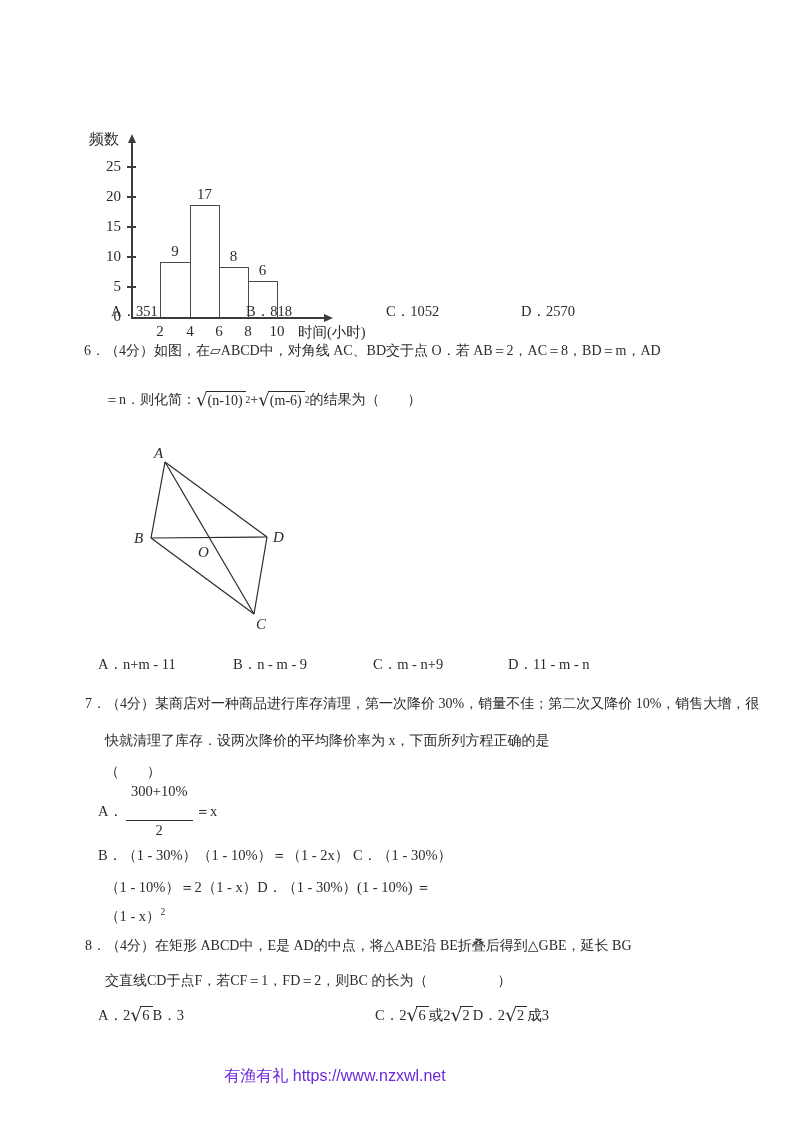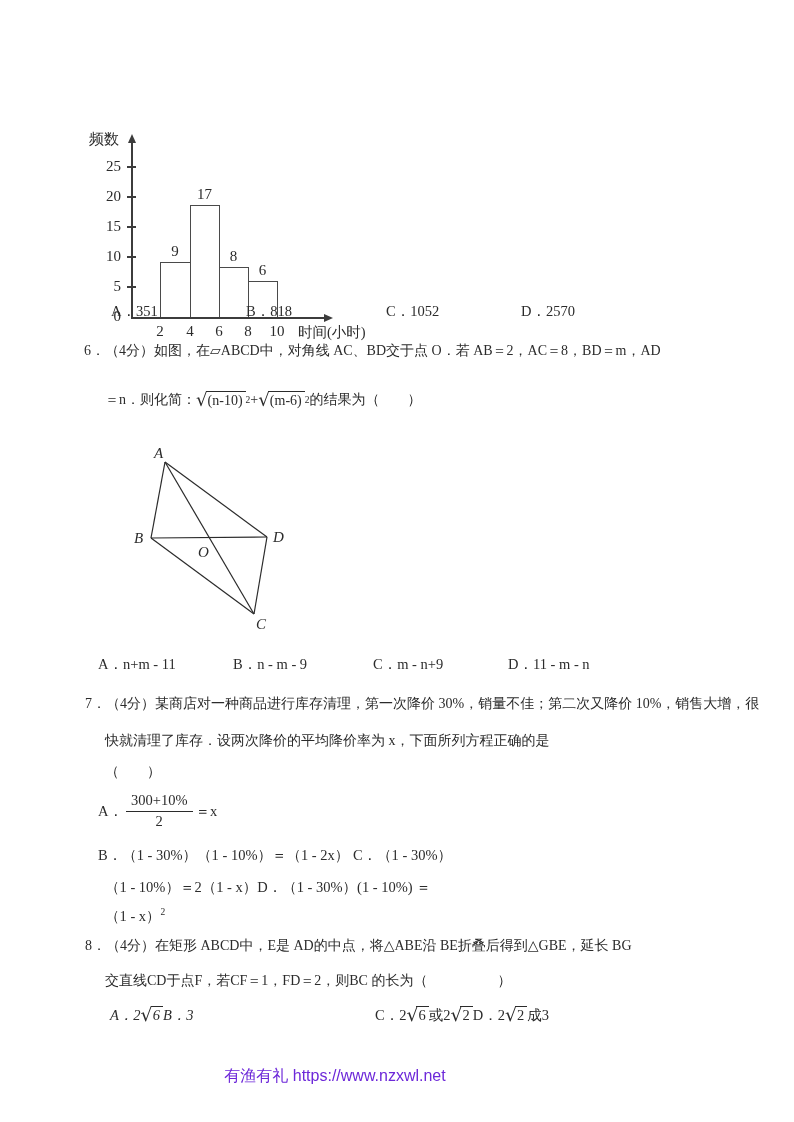--- a/index.html
+++ b/index.html
@@ -12,28 +12,28 @@
   #chart div{box-sizing:border-box;}
   
   .sqrt{display:inline-block;white-space:nowrap;vertical-align:baseline;}
   .sqrt .sign{font-family:"DejaVu Sans",sans-serif;font-size:1.3em;line-height:1;
               vertical-align:top;margin-right:-2px;}
   .sqrt .bar{display:inline-block;border-top:1.5px solid #2b2b2b;padding:1px 3px 0 2px;
              line-height:1.1;}
   sup{font-size:9.5px;vertical-align:super;line-height:0;}
   
   .frac{display:inline-block;text-align:center;vertical-align:middle;margin:0 3px;}
-  .frac .num{display:block;border-bottom:1.5px solid #2b2b2b;padding:0 5px 2px;}
+  .frac .num{display:block;border-bottom:1.5px solid #2b2b2b;padding:0 5px 20px;}
   .frac .den{display:block;padding-top:1px;}
   #q7a{position:absolute;left:98px;top:784px;height:54px;display:flex;align-items:center;
        font-size:14.5px;}
   #q6l2{position:absolute;left:105px;top:383px;height:34px;display:flex;align-items:center;
         font-size:14px;white-space:nowrap;}
   #q8opts{position:absolute;left:98px;top:1002px;width:640px;height:34px;font-size:14.5px;}
-  #q8opts .left{position:absolute;left:12px;top:4px;white-space:nowrap;font-style:italic;}
+  #q8opts .left{position:absolute;left:0;top:4px;white-space:nowrap;}
   #q8opts .right{position:absolute;left:277px;top:4px;white-space:nowrap;}
   #diagram{position:absolute;left:130px;top:443px;}
   #diagram text{font-family:"Liberation Serif","DejaVu Serif",serif;font-style:italic;
                 font-size:15px;fill:#2b2b2b;}
   #footer{position:absolute;left:0;top:1066px;width:670px;text-align:center;
           color:#6d28d9;font-size:16px;font-family:"Liberation Sans","DejaVu Sans",sans-serif;}
 </style>
 </head>
 <body>
 

